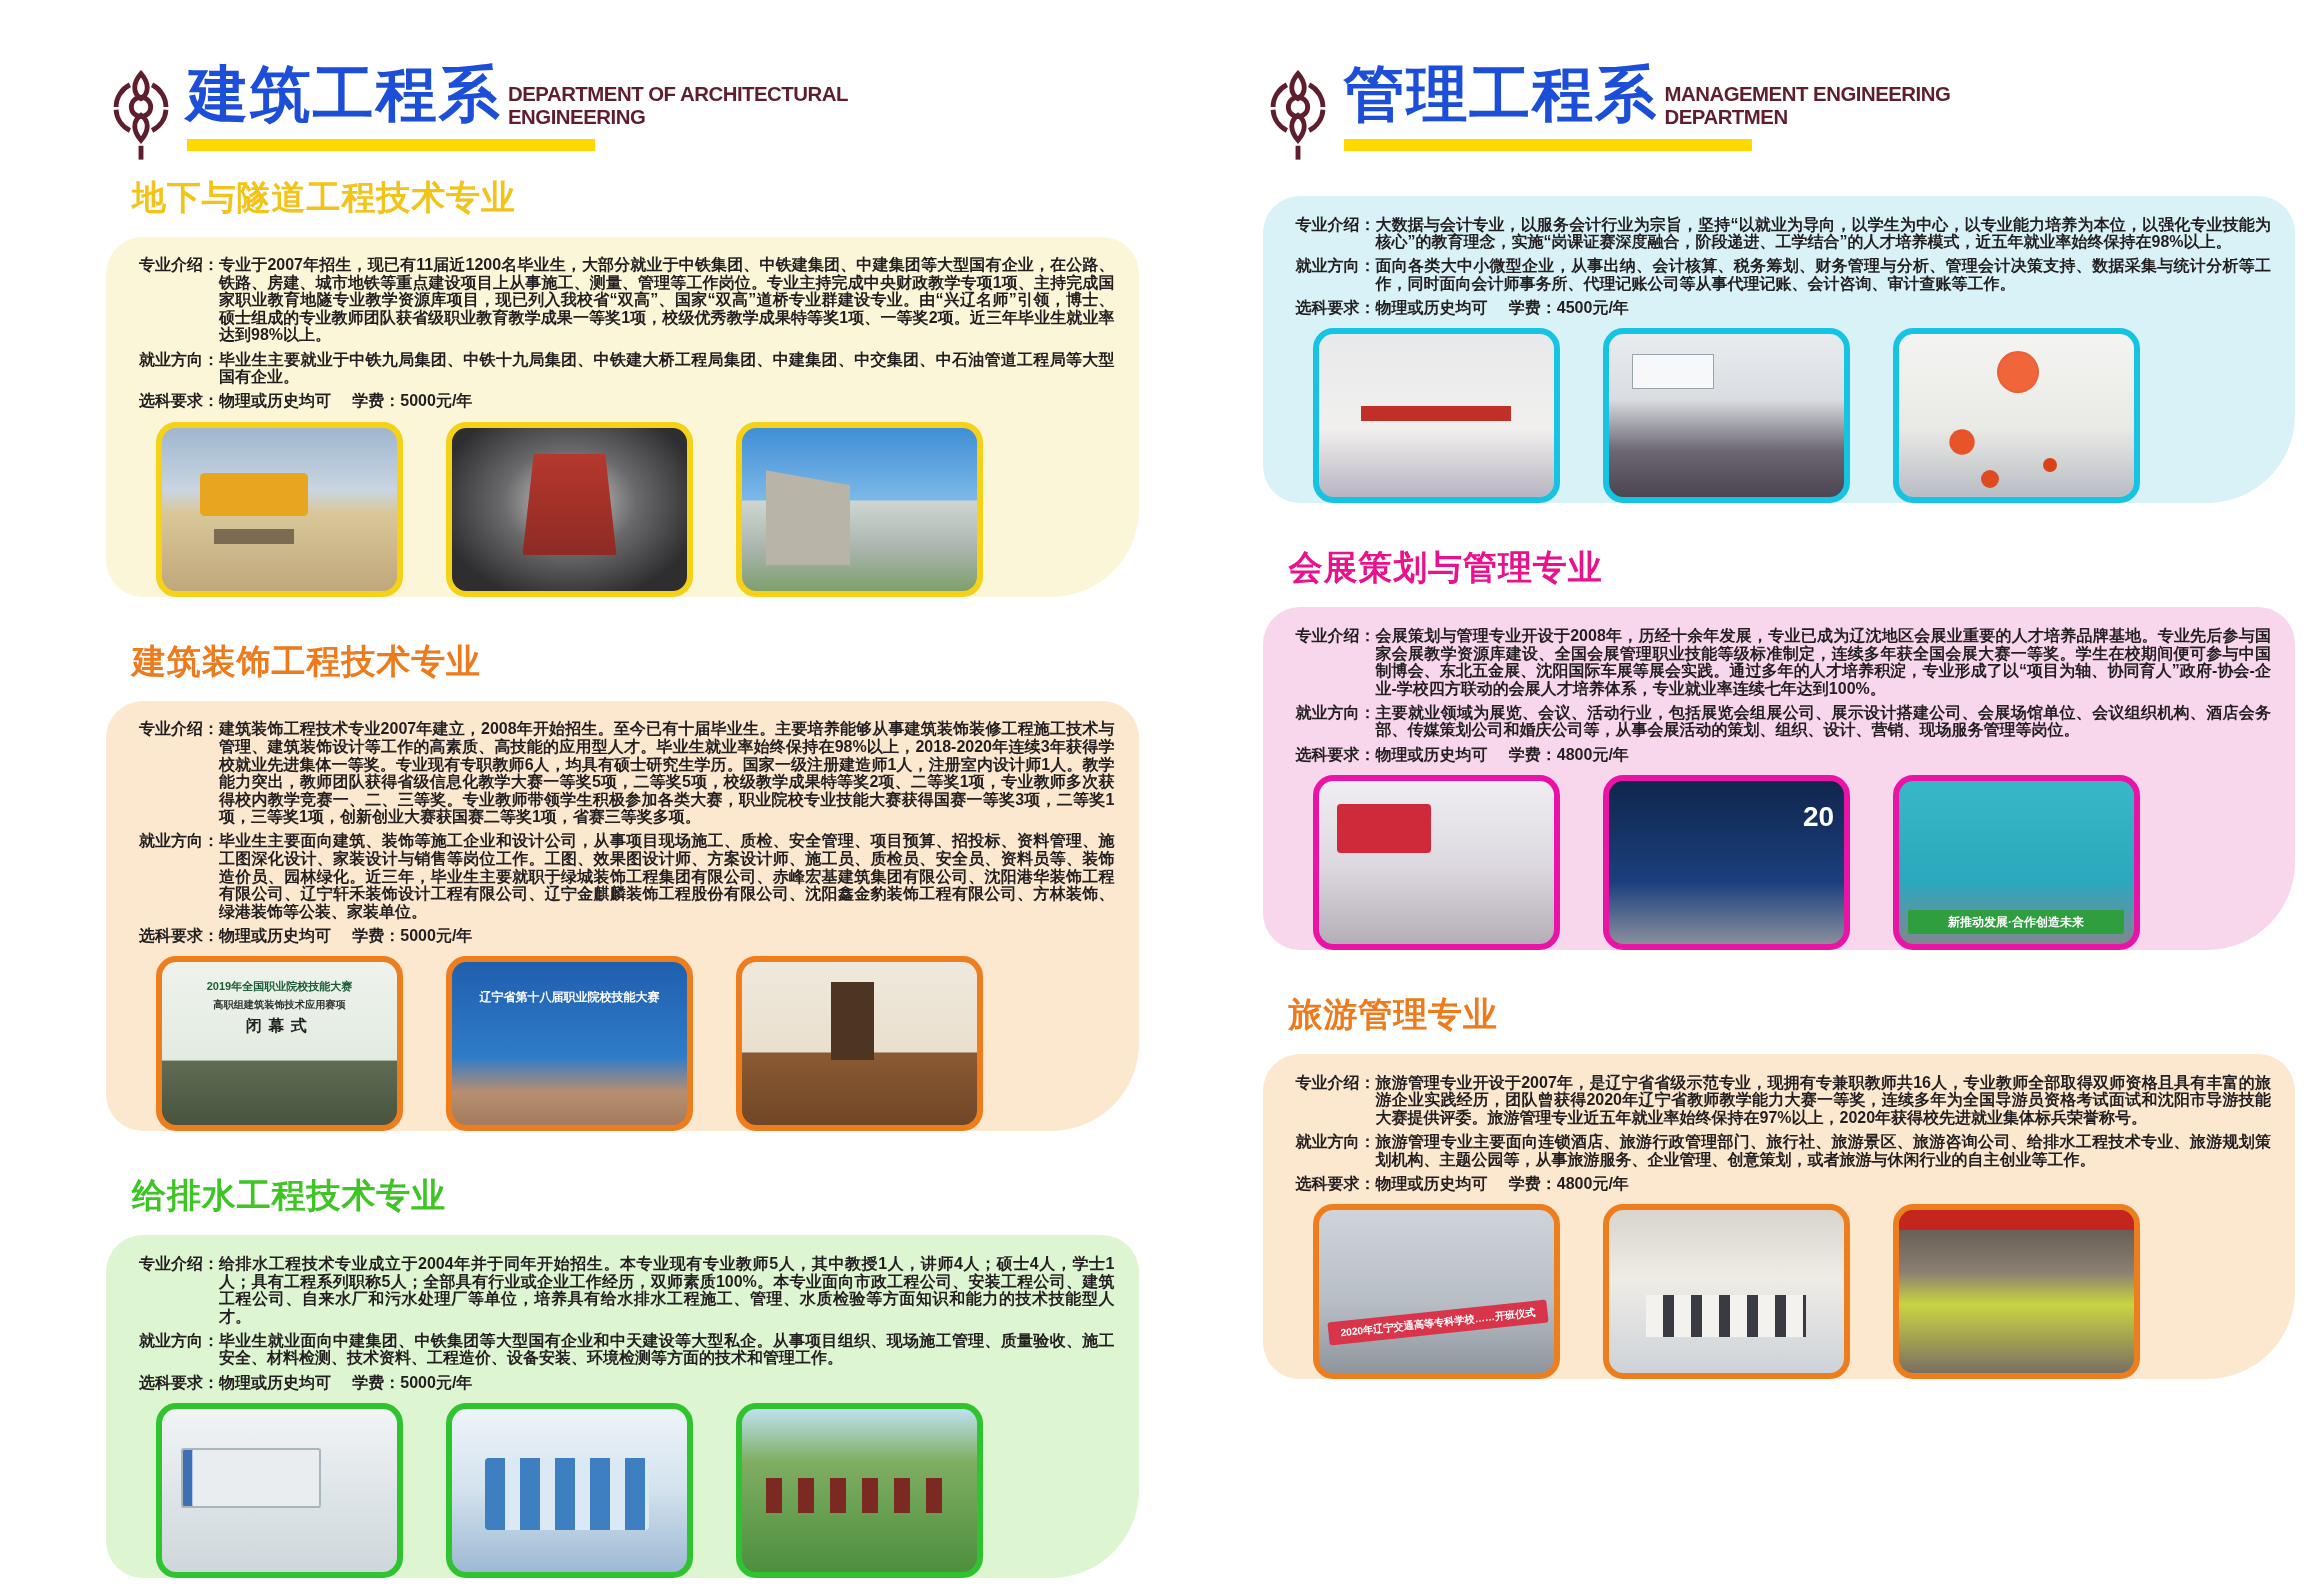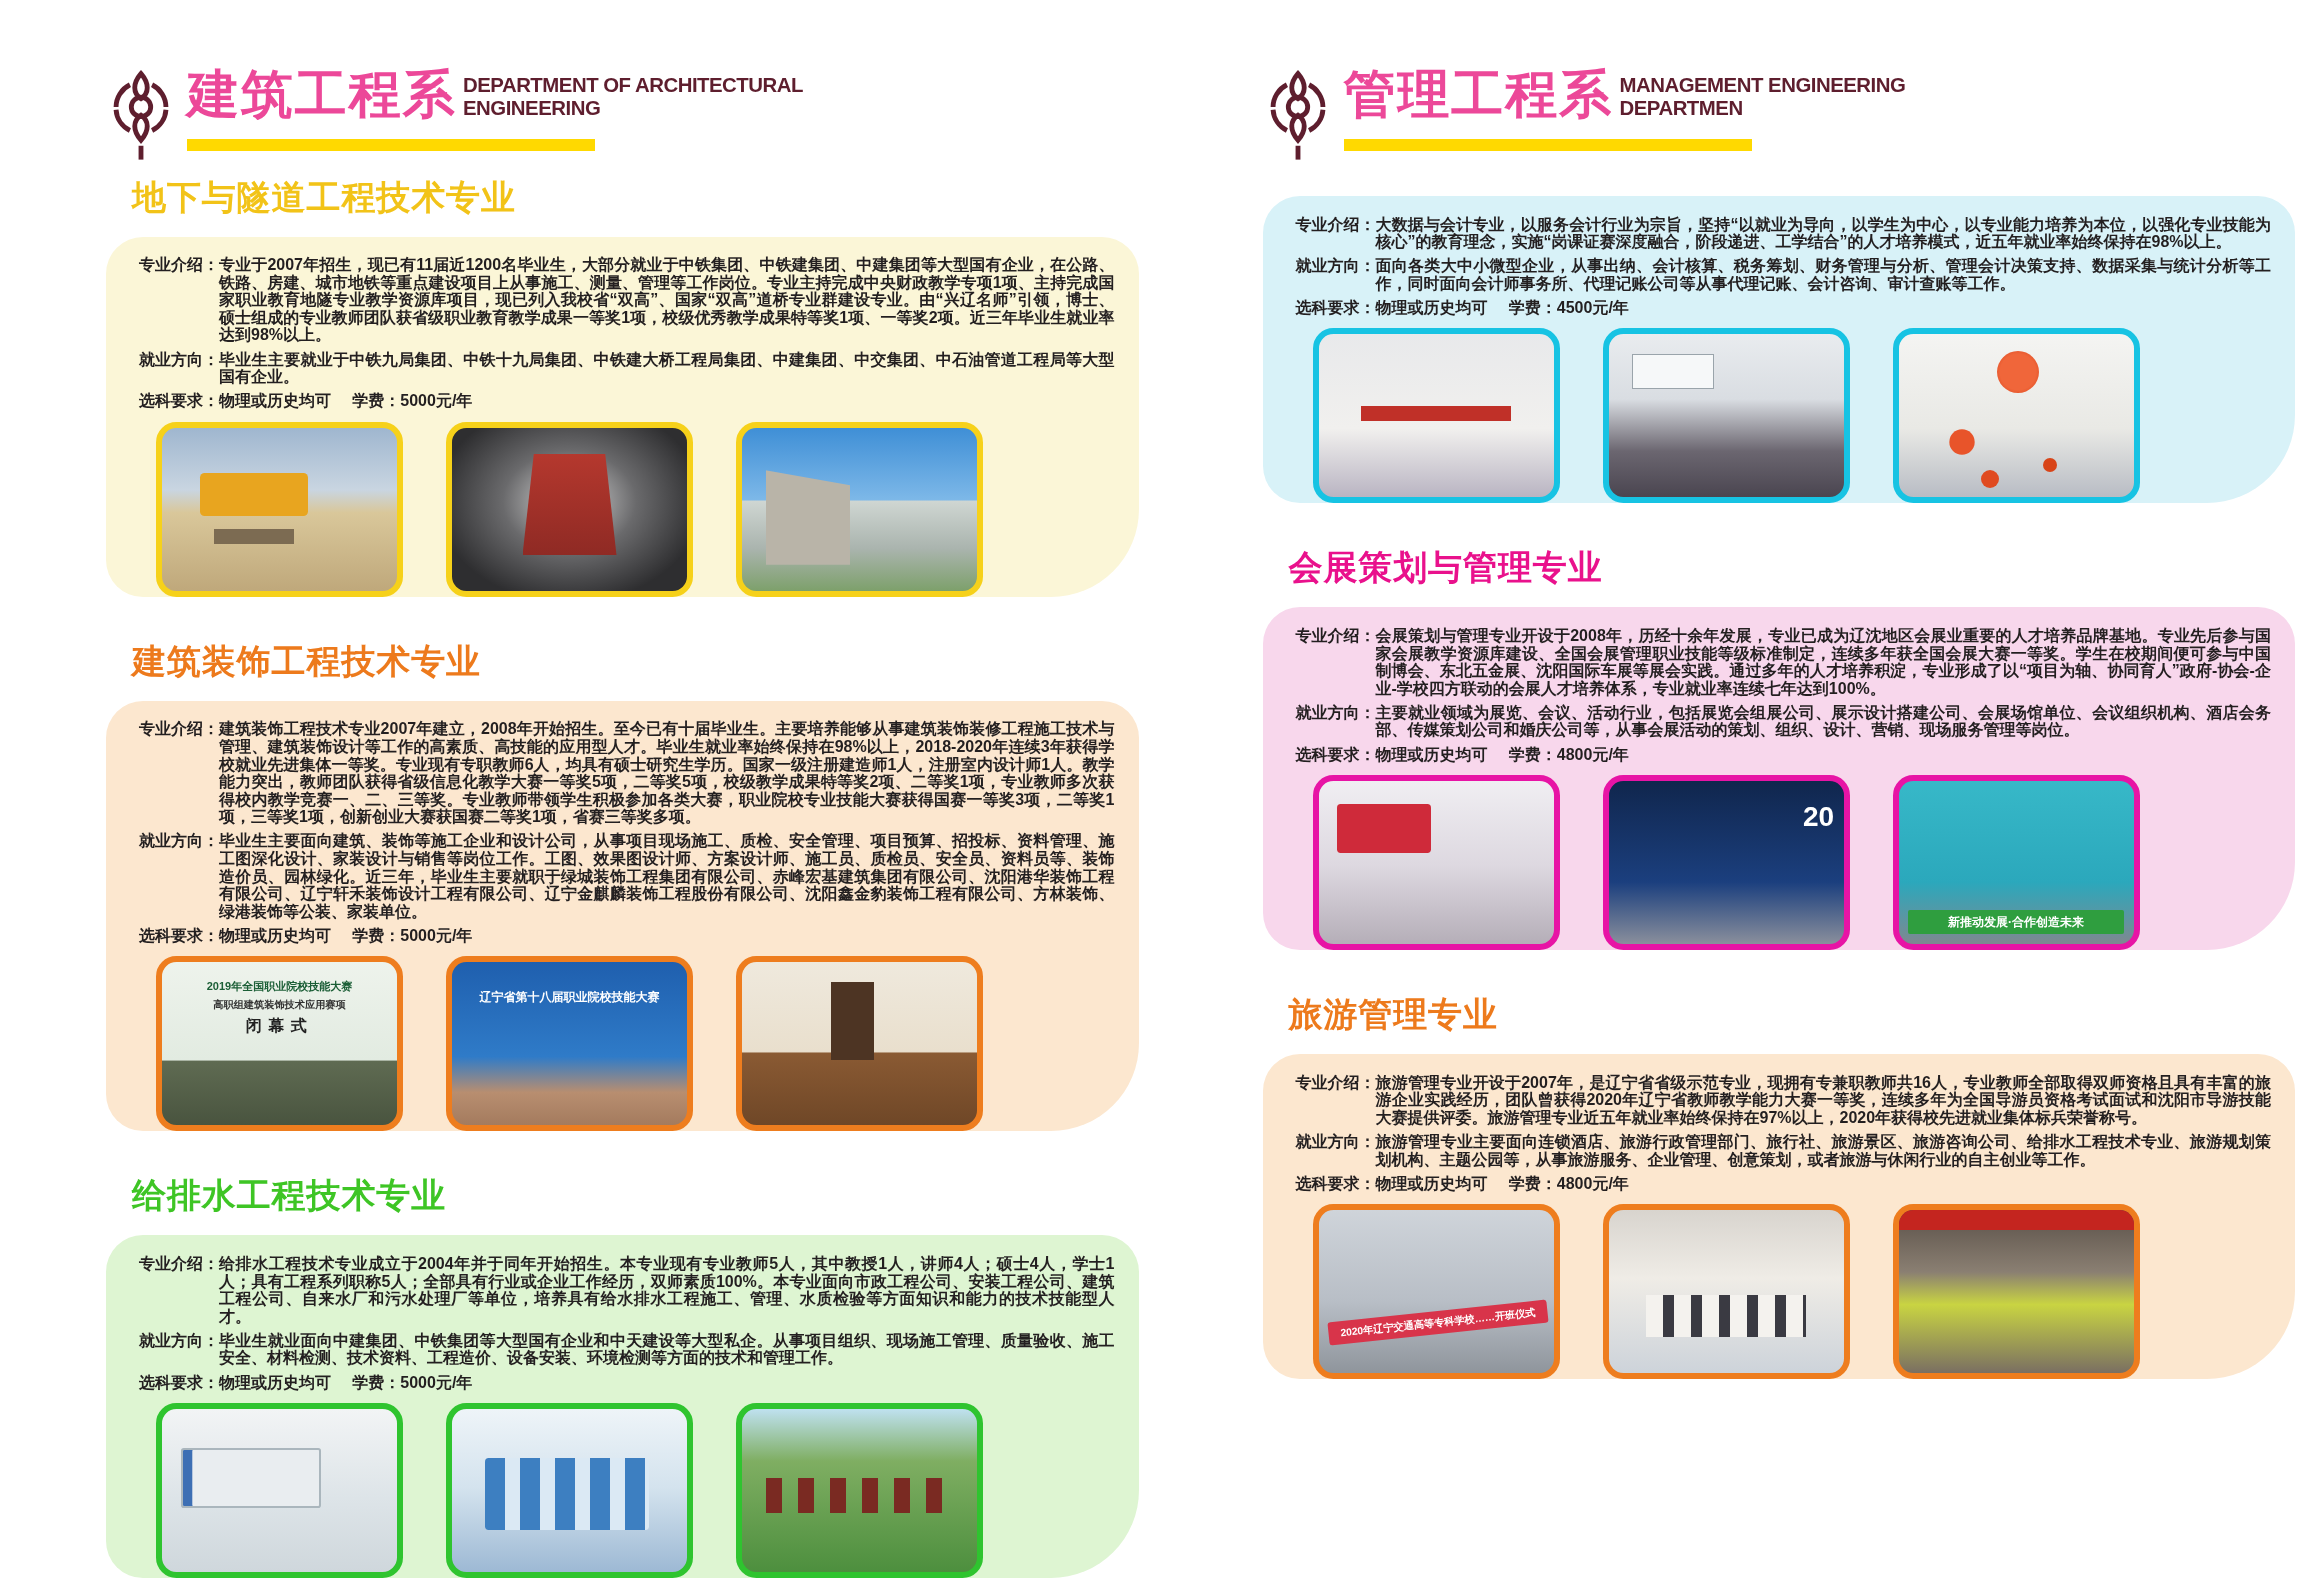--- a/index.html
+++ b/index.html
@@ -8,22 +8,22 @@
     font-family:"Liberation Sans","DejaVu Sans",sans-serif;color:#231f20;
   }
   .spread{display:flex;width:2333px;height:1594px;}
   .page{box-sizing:border-box;width:1167px;height:1594px;padding-top:59px;}
   .page.left{padding-left:106px;padding-right:28px;}
   .page.right{padding-left:96px;padding-right:38px;}
 
   
   .dept{display:flex;align-items:flex-start;position:relative;height:111px;margin-bottom:4.6px;}
   .dept .logo{width:70px;height:97px;flex:0 0 auto;margin-top:4.6px;}
-  .dept .cn{font-size:52px;font-weight:bold;color:#ec4899;letter-spacing:1.9px;line-height:70px;margin-left:11px;white-space:nowrap;}
-  .dept .en{margin-left:6.5px;margin-top:15px;font-weight:bold;color:#5e1e2e;font-size:20.4px;line-height:23px;letter-spacing:-0.5px;white-space:nowrap;}
+  .dept .cn{font-size:61px;font-weight:bold;color:#1d4ed8;letter-spacing:1.9px;line-height:70px;margin-left:11px;white-space:nowrap;}
+  .dept .en{margin-left:6.5px;margin-top:24px;font-weight:bold;color:#5e1e2e;font-size:20.4px;line-height:23px;letter-spacing:-0.5px;white-space:nowrap;}
   .dept .bar{position:absolute;left:81px;top:80px;width:408px;height:12px;background:#ffd900;z-index:-1;}
 
   
   .sec{position:relative;}
   .sec h2{margin:0 0 16px 26px;font-size:34px;font-weight:bold;letter-spacing:0.9px;color:var(--t);}
   .sec + .sec{margin-top:139px;}
   .box{
     background:var(--bg);
     border-radius:37px 37px 88px 37px;
     padding:19.5px 24px 0 24px;

